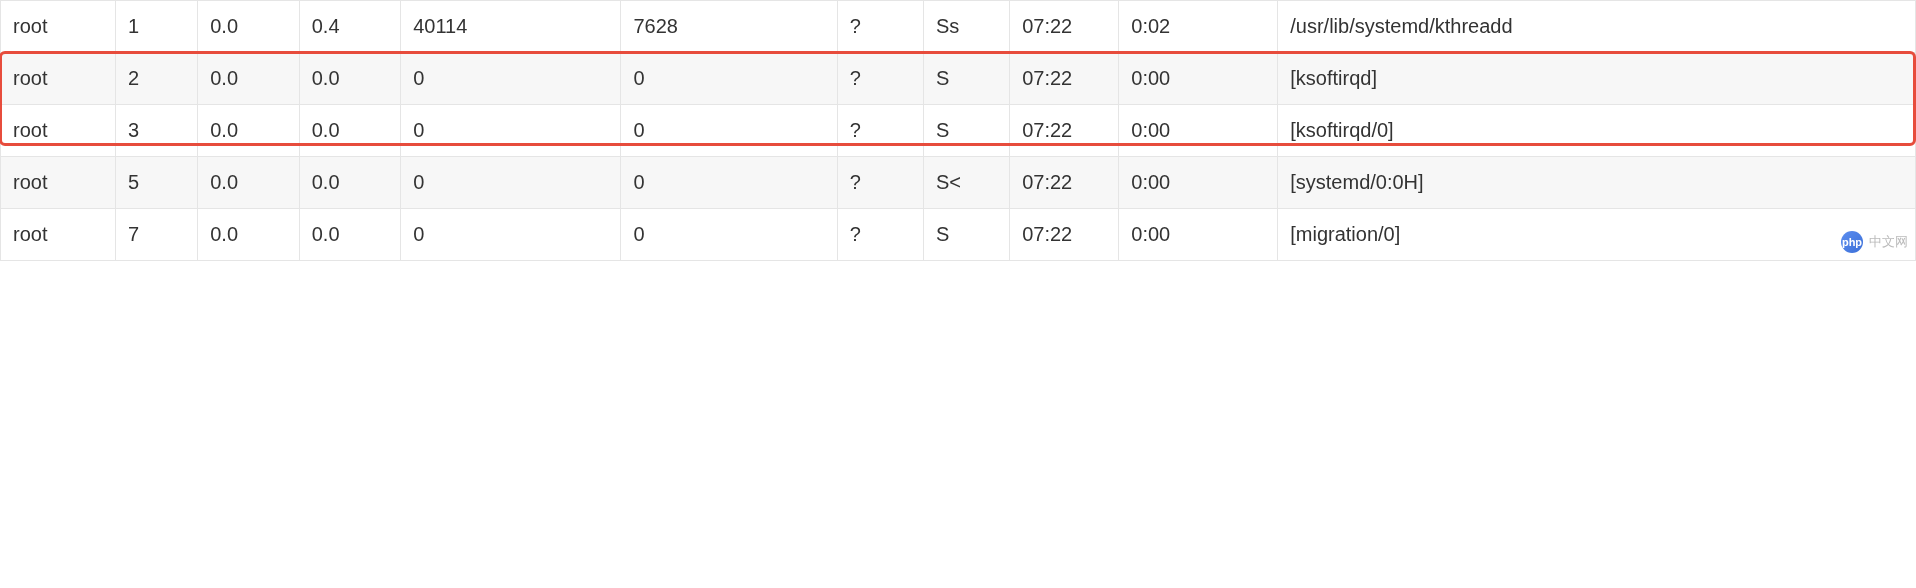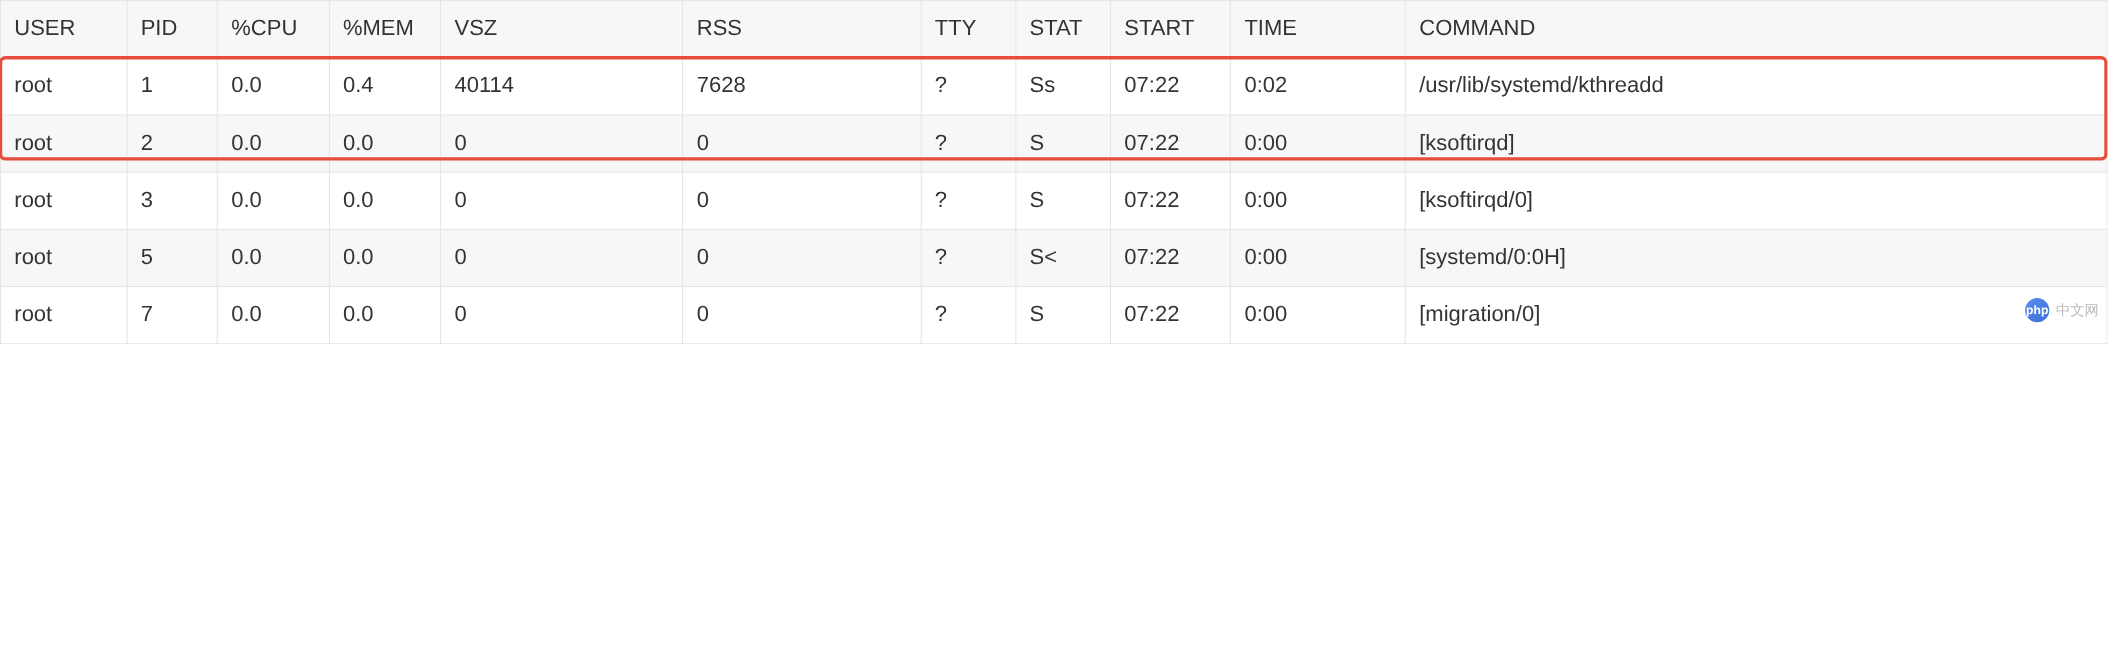--- a/index.html
+++ b/index.html
@@ -44,21 +44,21 @@
     }
     .highlight-box {
       position: absolute;
       border: 3px solid #e74c3c;
       border-radius: 6px;
       pointer-events: none;
       z-index: 10;
     }
     .watermark {
       position: absolute;
-      bottom: 20px;
+      bottom: 8px;
       right: 8px;
       display: flex;
       align-items: center;
       gap: 6px;
       color: #bbb;
       font-size: 13px;
       z-index: 5;
     }
     .wm-logo {
       width: 22px;
@@ -96,33 +96,20 @@
       <col class="c-mem">
       <col class="c-vsz">
       <col class="c-rss">
       <col class="c-tty">
       <col class="c-stat">
       <col class="c-start">
       <col class="c-time">
       <col class="c-cmd">
   </colgroup>
   <thead>
-    <tr>
-      <th>USER</th>
-      <th>PID</th>
-      <th>%CPU</th>
-      <th>%MEM</th>
-      <th>VSZ</th>
-      <th>RSS</th>
-      <th>TTY</th>
-      <th>STAT</th>
-      <th>START</th>
-      <th>TIME</th>
-      <th>COMMAND</th>
-    </tr>
   </thead>
   <tbody id="process-body">
   <tr>
         <td>root</td>
         <td>1</td>
         <td>0.0</td>
         <td>0.4</td>
         <td>40114</td>
         <td>7628</td>
         <td>?</td>

